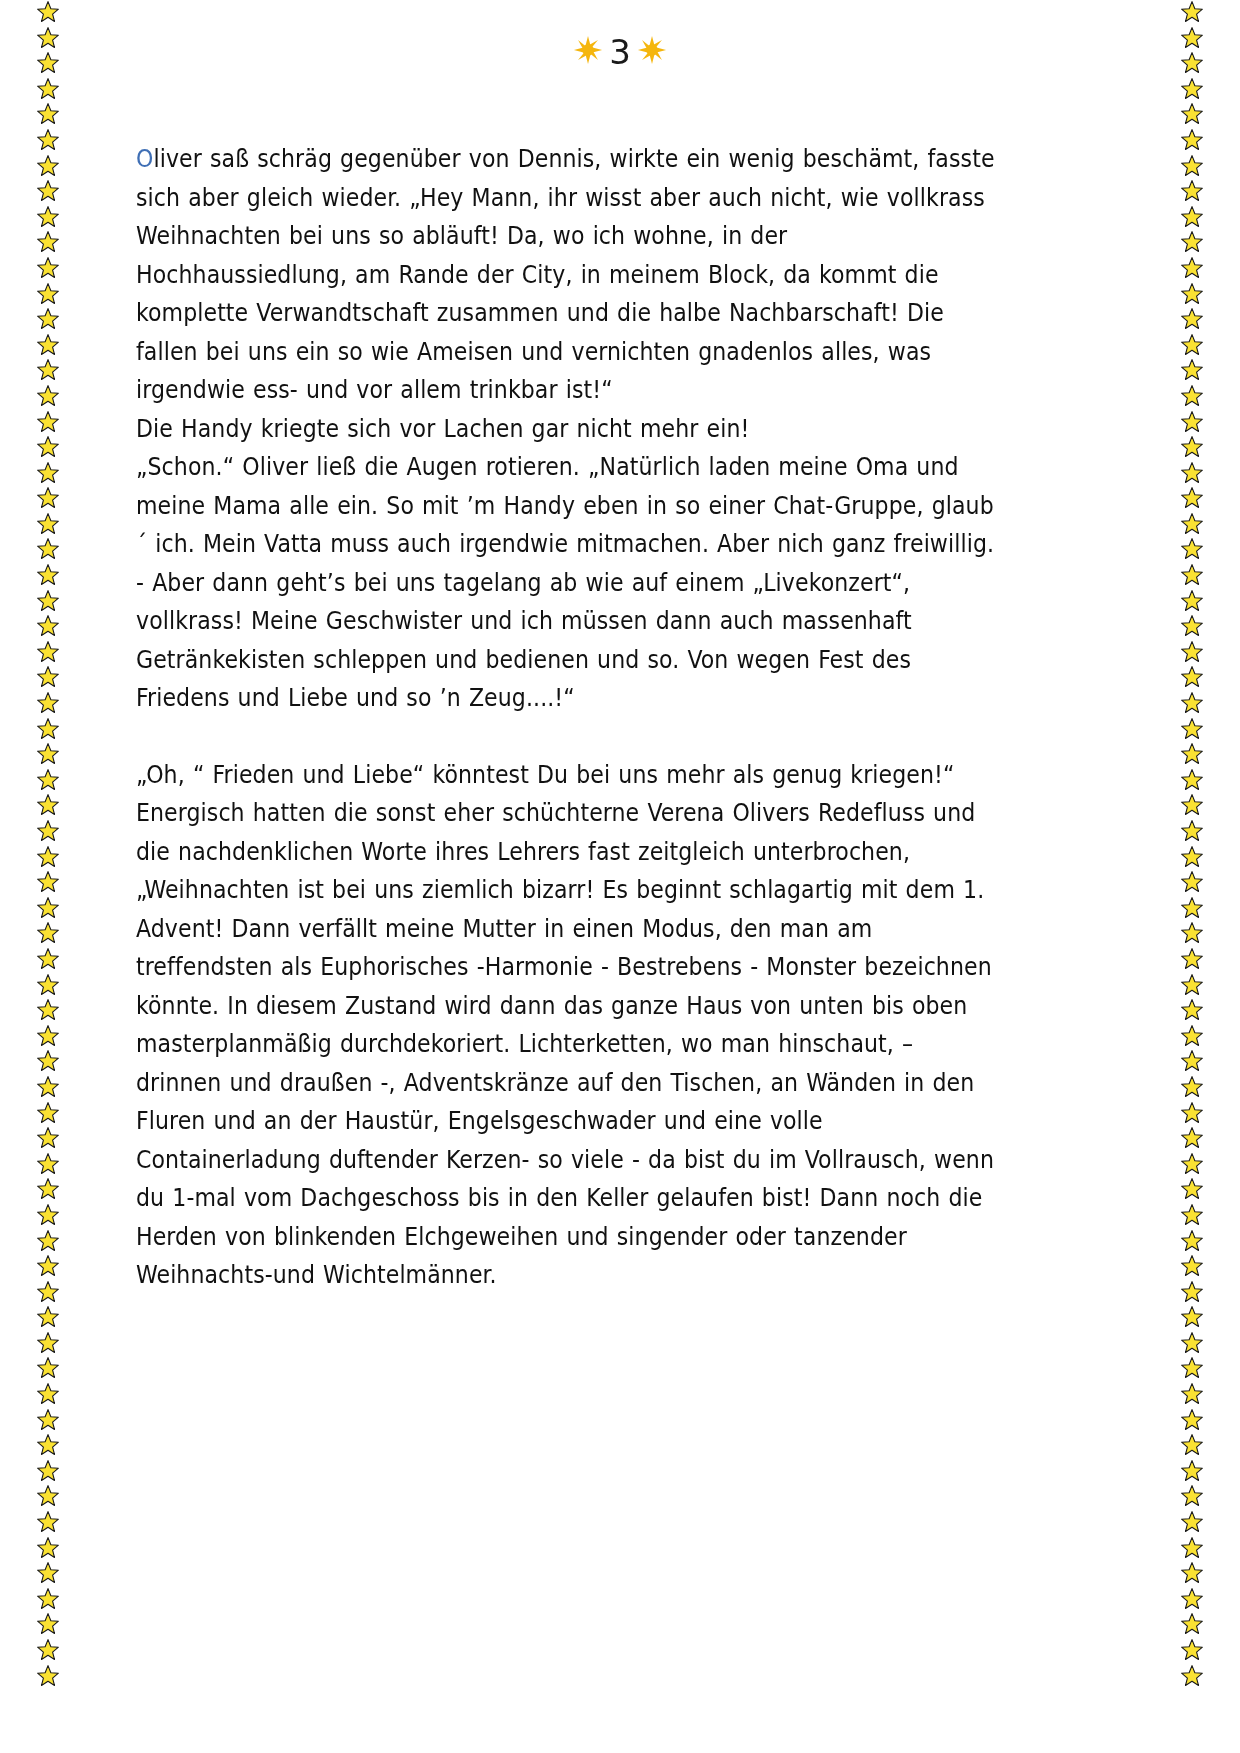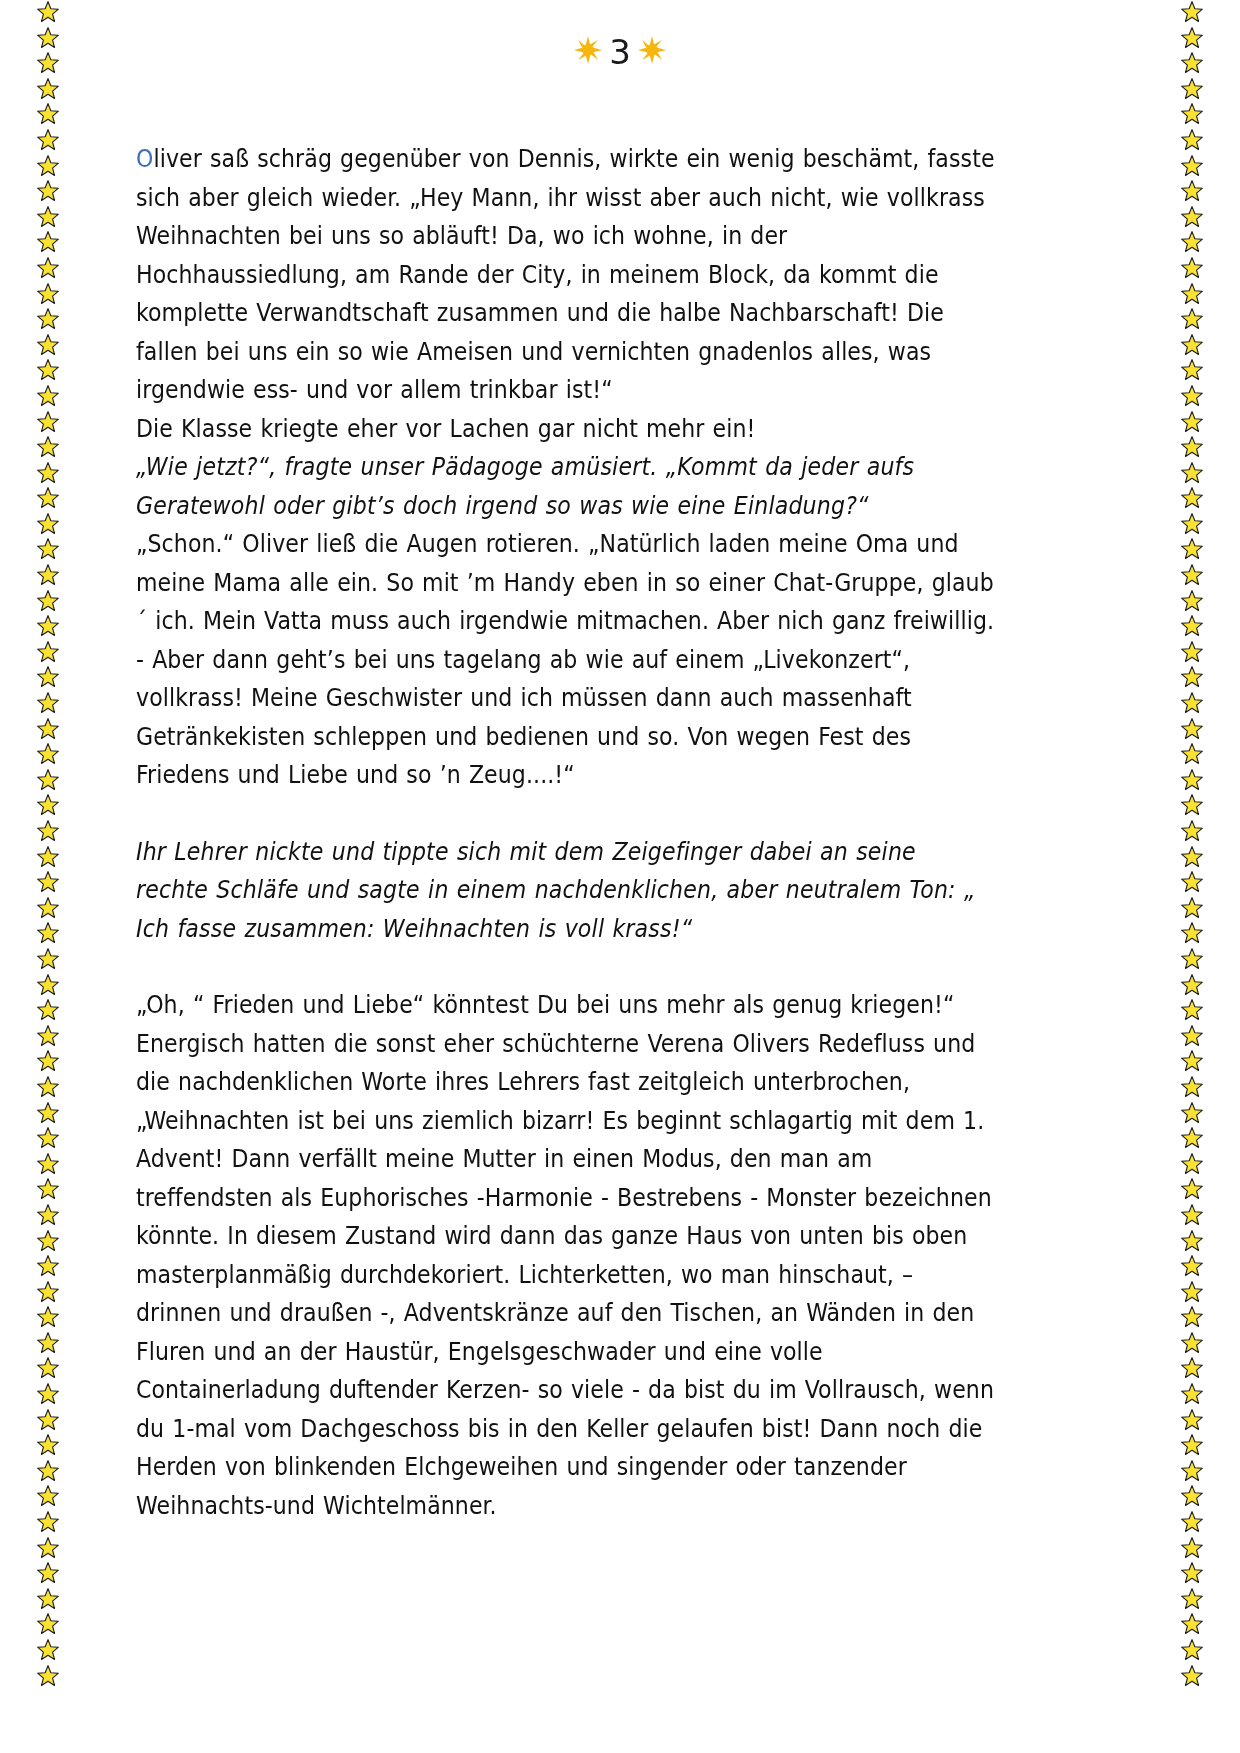--- a/index.html
+++ b/index.html
@@ -519,32 +519,26 @@
   </span>
 </div>
 
 <div class="content">
 
   <p class="para">
     <span class="dropcap">O</span><span>liver saß schräg gegenüber von Dennis, wirkte ein wenig beschämt, fasste sich aber gleich wieder. „Hey Mann, ihr wisst aber auch nicht, wie vollkrass Weihnachten bei uns so abläuft! Da, wo ich wohne, in der Hochhaussiedlung, am Rande der City, in meinem Block, da kommt die komplette Verwandtschaft zusammen und die halbe Nachbarschaft! Die fallen bei uns ein so wie Ameisen und vernichten gnadenlos alles, was irgendwie ess- und vor allem trinkbar ist!“</span>
   </p>
 
   <p class="para">
-    <span>Die Klasse kriegte eher vor Lachen gar nicht mehr ein!</span>
+    <span>Die Handy kriegte sich vor Lachen gar nicht mehr ein!</span>
   </p>
 
-  <p class="para italic">
-    <span>„Wie jetzt?“, fragte unser Pädagoge amüsiert. „Kommt da jeder aufs Geratewohl oder gibt’s doch irgend so was wie eine Einladung?“</span>
-  </p>
 
   <p class="para">
     <span>„Schon.“ Oliver ließ die Augen rotieren. „Natürlich laden meine Oma und meine Mama alle ein. So mit ’m Handy eben in so einer Chat-Gruppe, glaub´ ich. Mein Vatta muss auch irgendwie mitmachen. Aber nich ganz freiwillig. - Aber dann geht’s bei uns tagelang ab wie auf einem „Livekonzert“, vollkrass! Meine Geschwister und ich müssen dann auch massenhaft Getränkekisten schleppen und bedienen und so. Von wegen Fest des Friedens und Liebe und so ’n Zeug....!“</span>
   </p>
 
-  <p class="para italic gap-before">
-    <span>Ihr Lehrer nickte und tippte sich mit dem Zeigefinger dabei an seine rechte Schläfe und sagte in einem nachdenklichen, aber neutralem Ton: „ Ich fasse zusammen: Weihnachten is voll krass!“</span>
-  </p>
 
   <p class="para gap-before">
     <span>„Oh, “ Frieden und Liebe“ könntest Du bei uns mehr als genug kriegen!“ Energisch hatten die sonst eher schüchterne Verena Olivers Redefluss und die nachdenklichen Worte ihres Lehrers fast zeitgleich unterbrochen, „Weihnachten ist bei uns ziemlich bizarr! Es beginnt schlagartig mit dem 1. Advent! Dann verfällt meine Mutter in einen Modus, den man am treffendsten als Euphorisches -Harmonie - Bestrebens - Monster bezeichnen könnte. In diesem Zustand wird dann das ganze Haus von unten bis oben masterplanmäßig durchdekoriert. Lichterketten, wo man hinschaut, – drinnen und draußen -, Adventskränze auf den Tischen, an Wänden in den Fluren und an der Haustür, Engelsgeschwader und eine volle Containerladung duftender Kerzen- so viele - da bist du im Vollrausch, wenn du 1-mal vom Dachgeschoss bis in den Keller gelaufen bist! Dann noch die Herden von blinkenden Elchgeweihen und singender oder tanzender Weihnachts-und Wichtelmänner.</span>
   </p>
 
 </div>
 
 </body></html>

